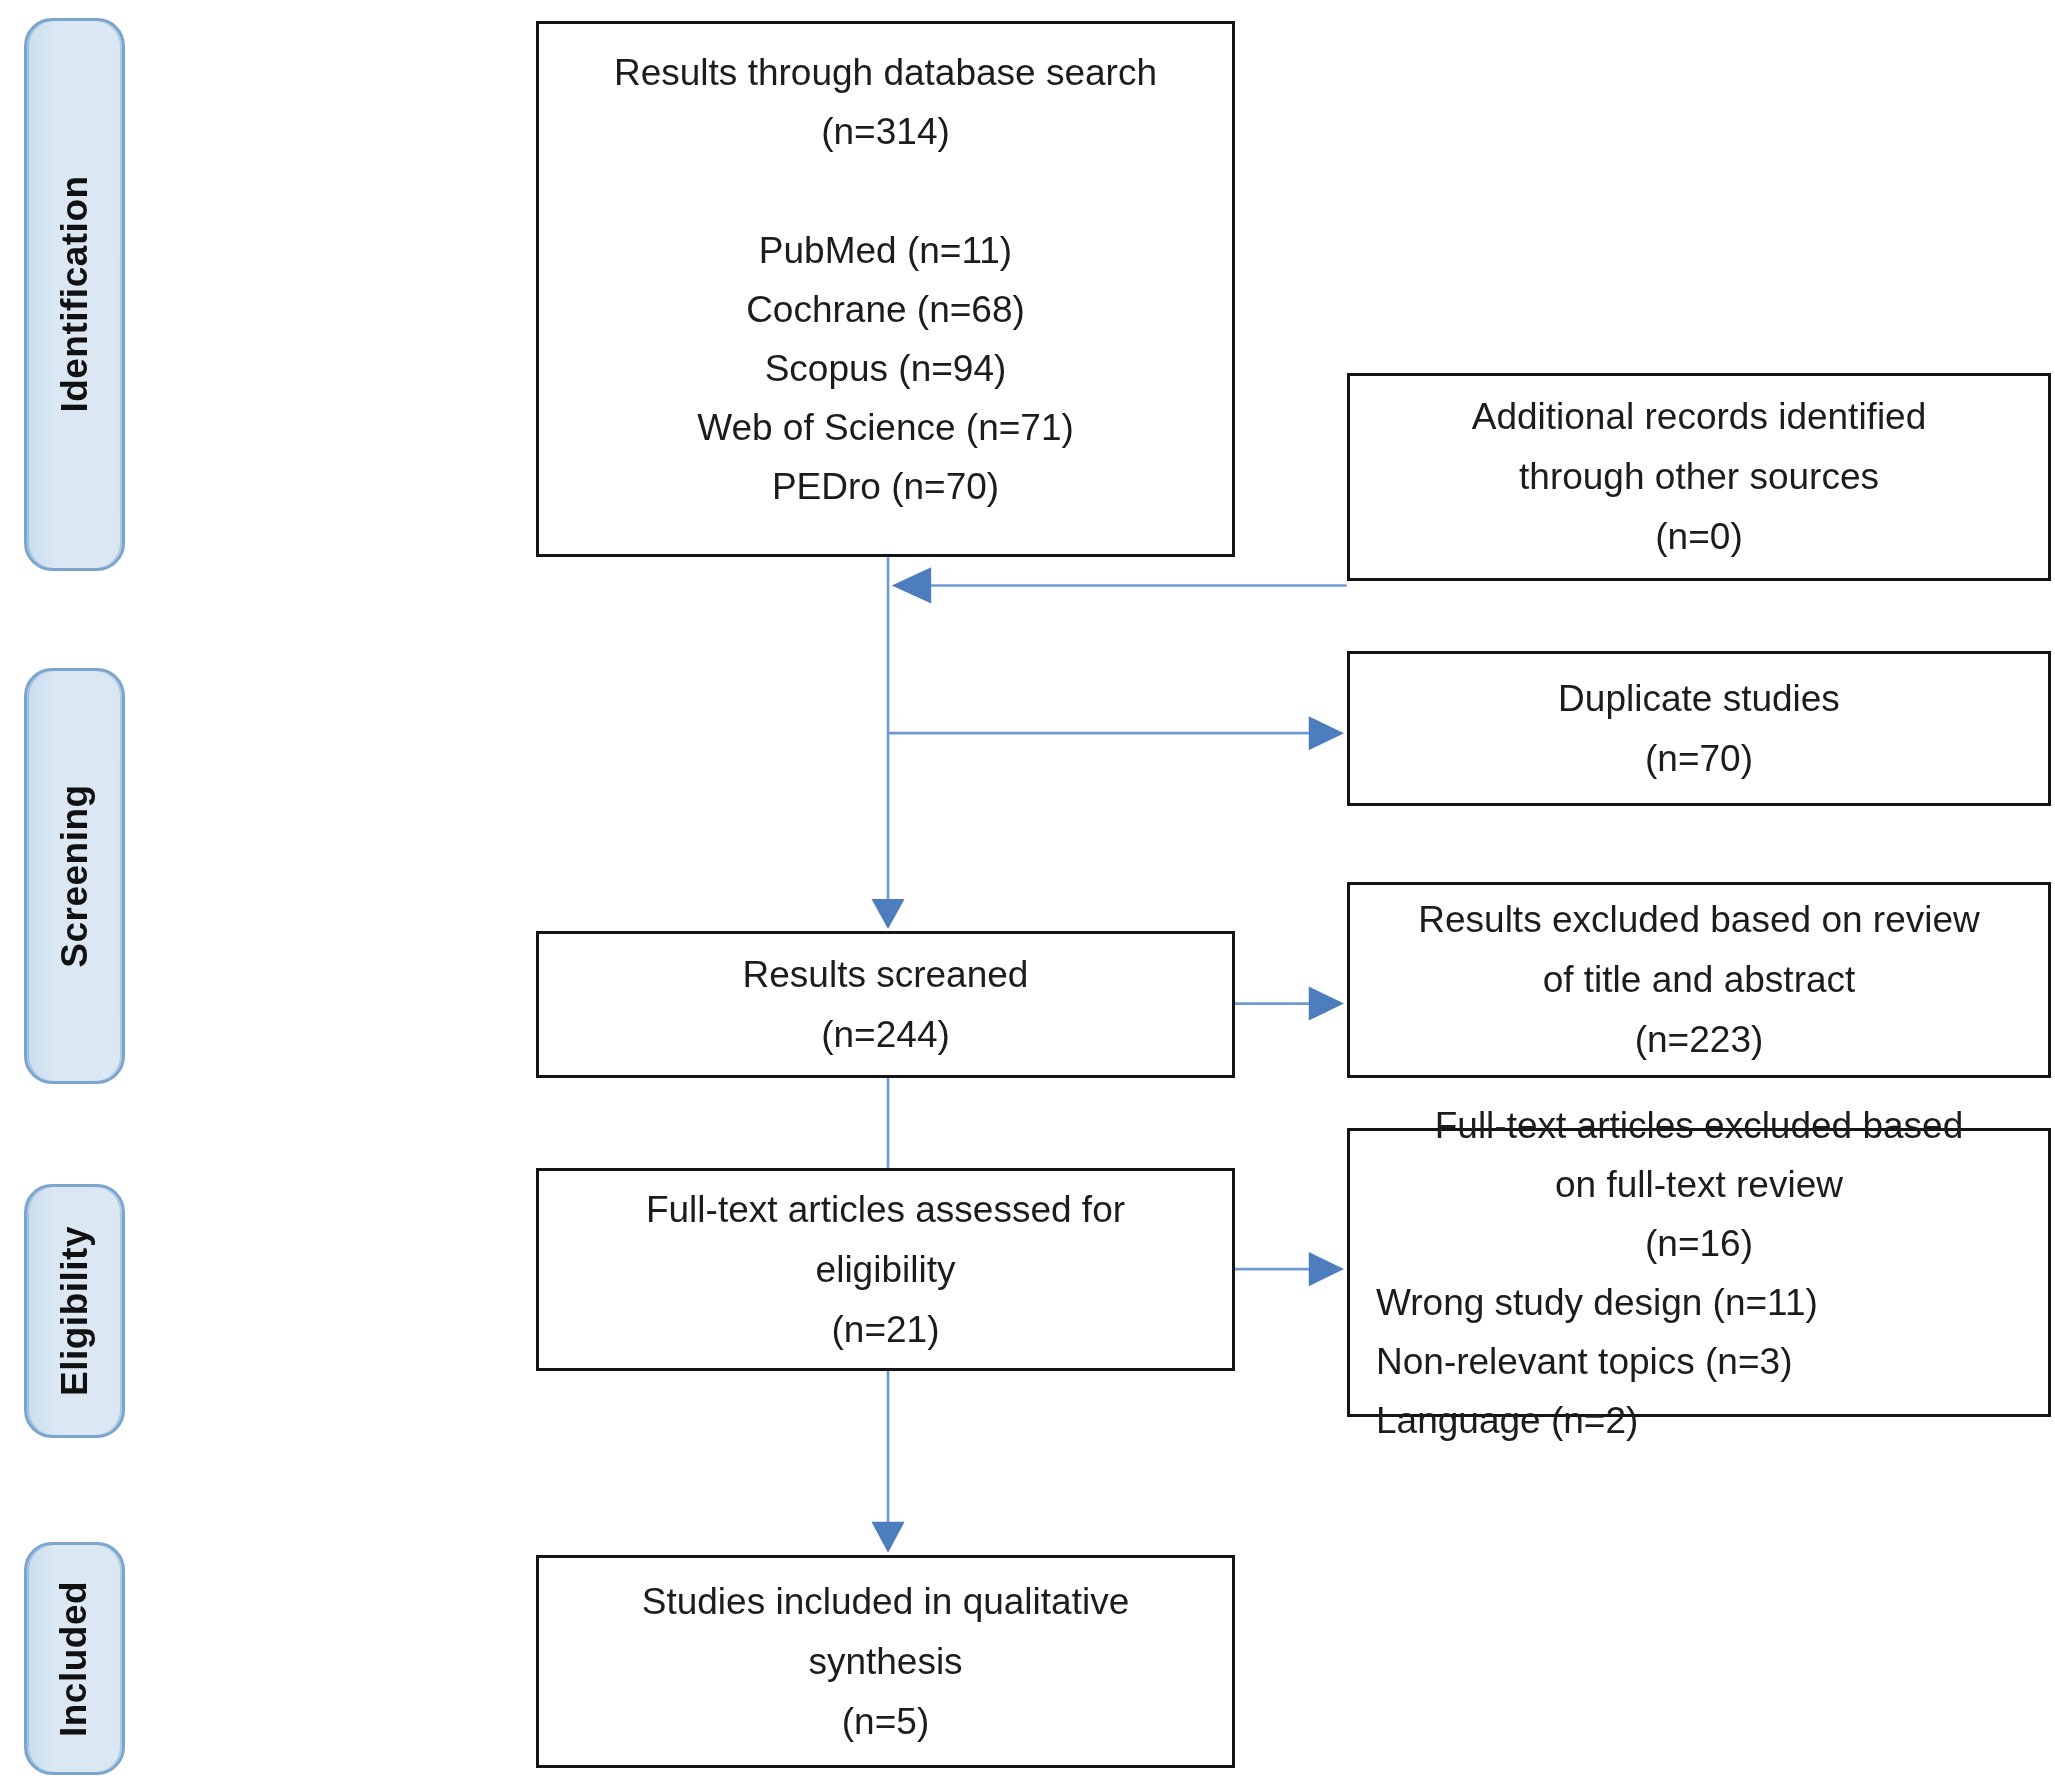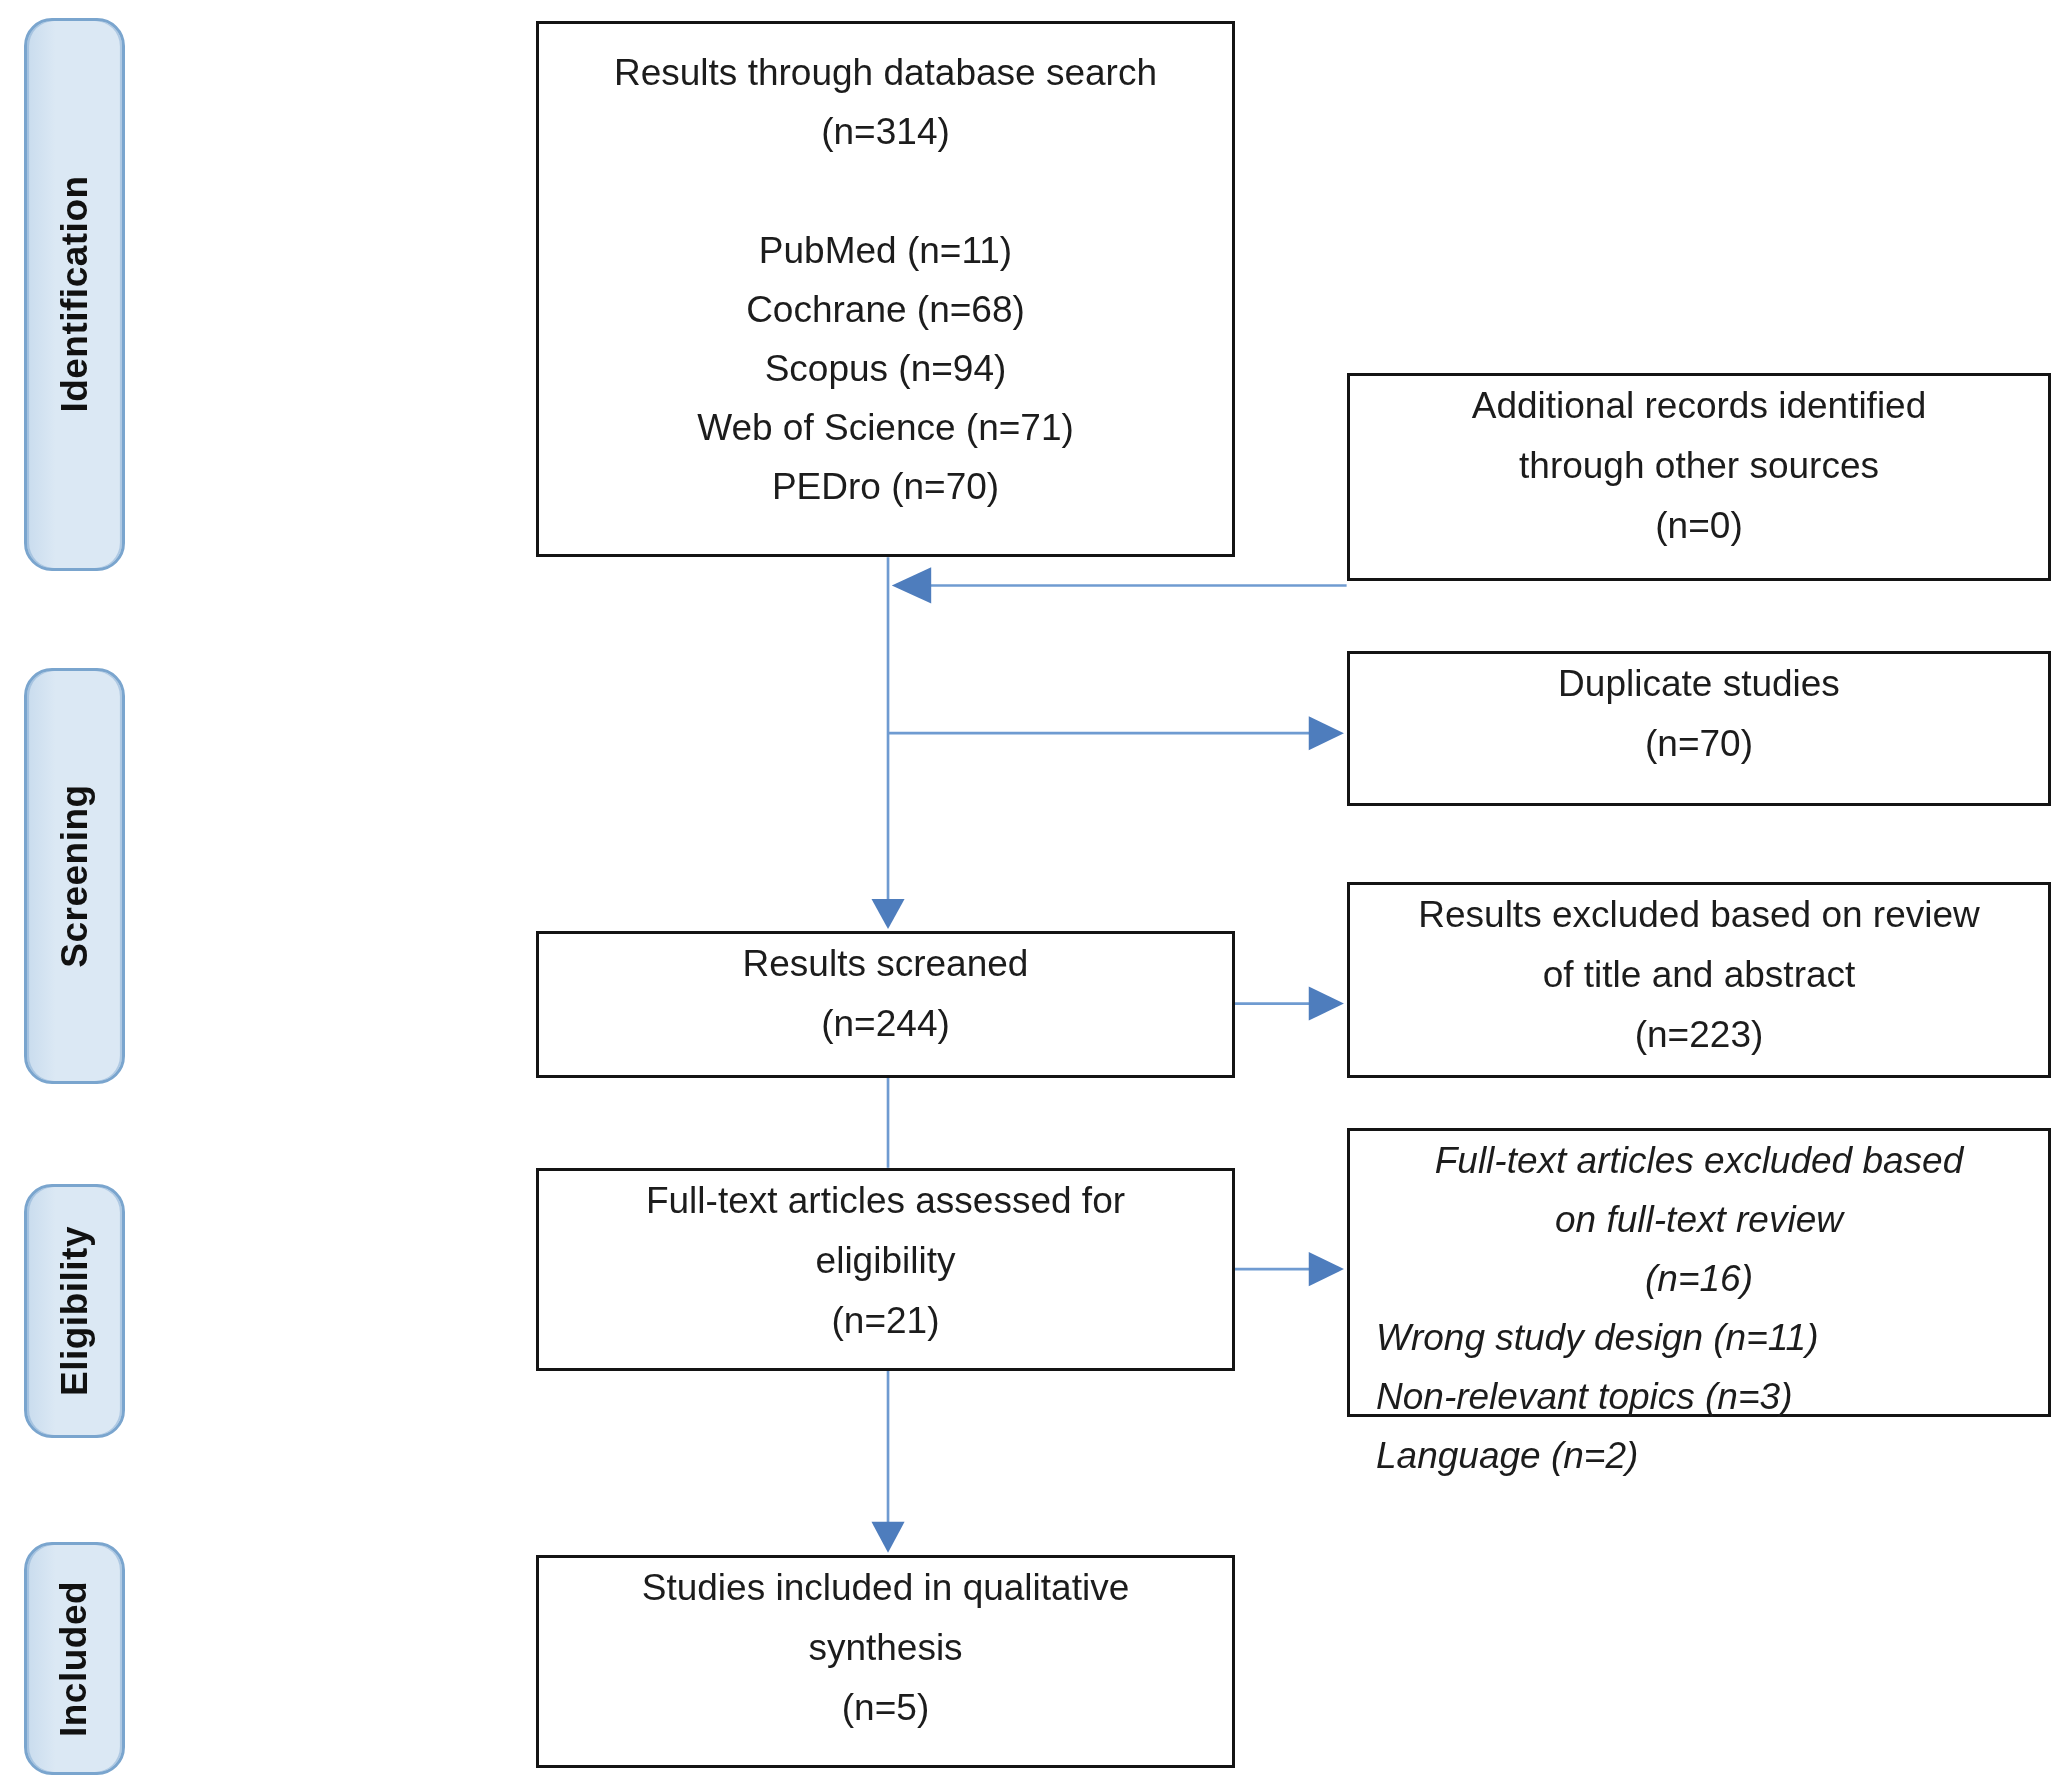--- a/index.html
+++ b/index.html
@@ -52,37 +52,37 @@
   #stage-included{top:1542px;height:233px;}
   
   .box{
     position:absolute;
     box-sizing:border-box;
     border:3.2px solid var(--box-border);
     background:var(--background);
     font-size:37px;
     line-height:60px;
     text-align:center;
-    display:flex;flex-direction:column;justify-content:flex-start;
+    display:flex;flex-direction:column;justify-content:center;
   }
   .box .line{white-space:nowrap;}
   .spacer{height:60px;}
   #box-database-search{
     left:536px;top:21.3px;width:699px;height:536px;
     border-width:3.7px;
     justify-content:flex-start;
     padding-top:19px;
     line-height:59px;
   }
   #box-additional-records{left:1347px;top:373px;width:704px;height:208px;}
   #box-duplicate-studies{left:1347px;top:651px;width:704px;height:155px;}
   #box-results-screened{left:536px;top:931px;width:699px;height:147px;}
   #box-excluded-title-abstract{left:1347px;top:882px;width:704px;height:196px;}
   #box-fulltext-assessed{left:536px;top:1168px;width:699px;height:203px;}
-  #box-fulltext-excluded{left:1347px;top:1128px;width:704px;height:289px;line-height:59px;font-style:italic;}
+  #box-fulltext-excluded{left:1347px;top:1128px;width:704px;height:289px;line-height:59px;}
   #box-fulltext-excluded .reason{
     text-align:left;
     padding-left:26px;
   }
   #box-included-qualitative{left:536px;top:1555px;width:699px;height:213px;}
 </style>
 </head>
 <body>
 
 <div id="canvas">

